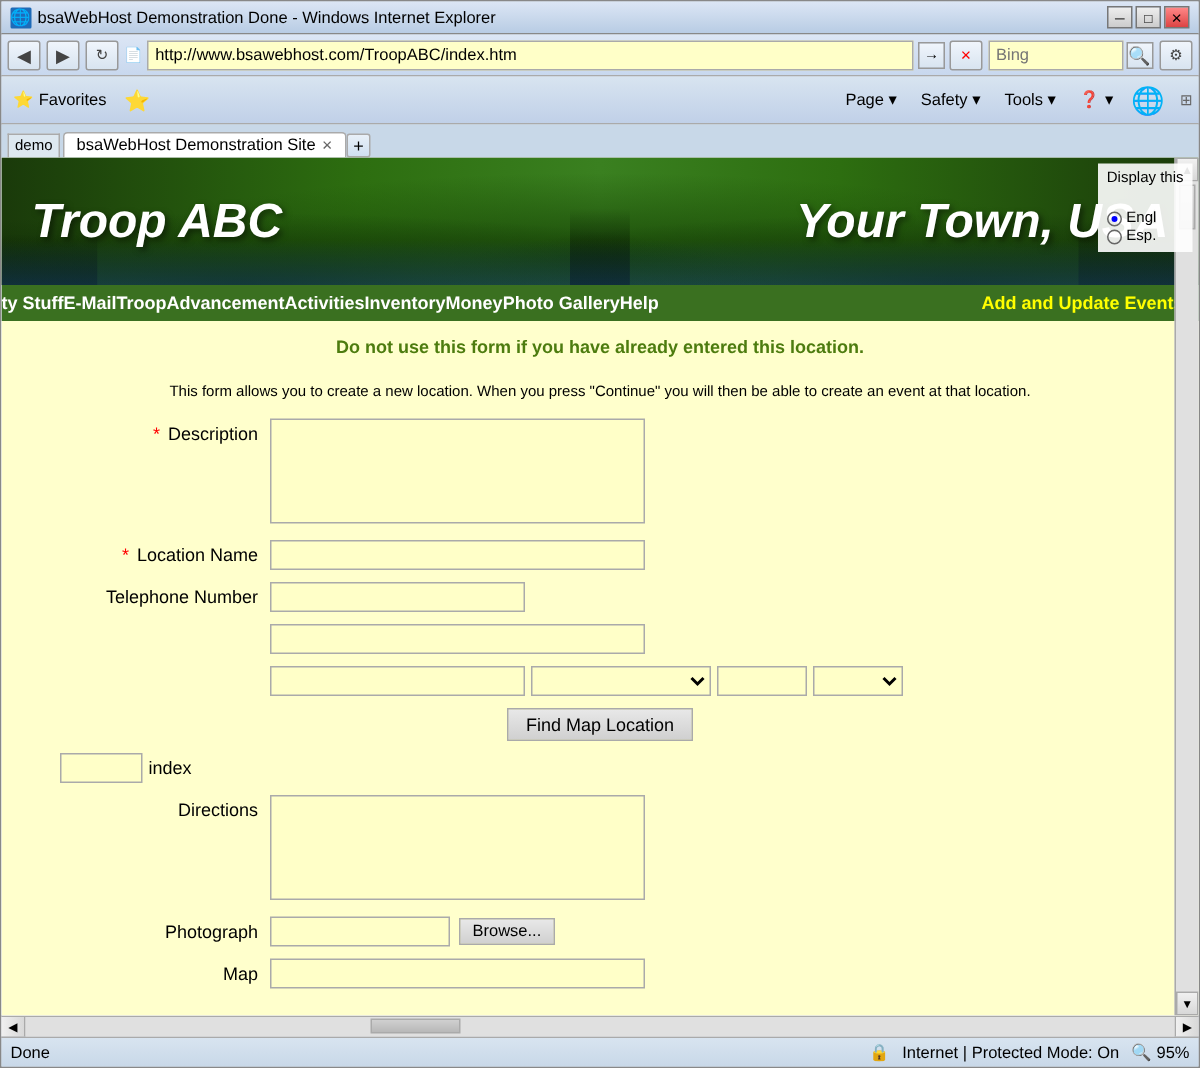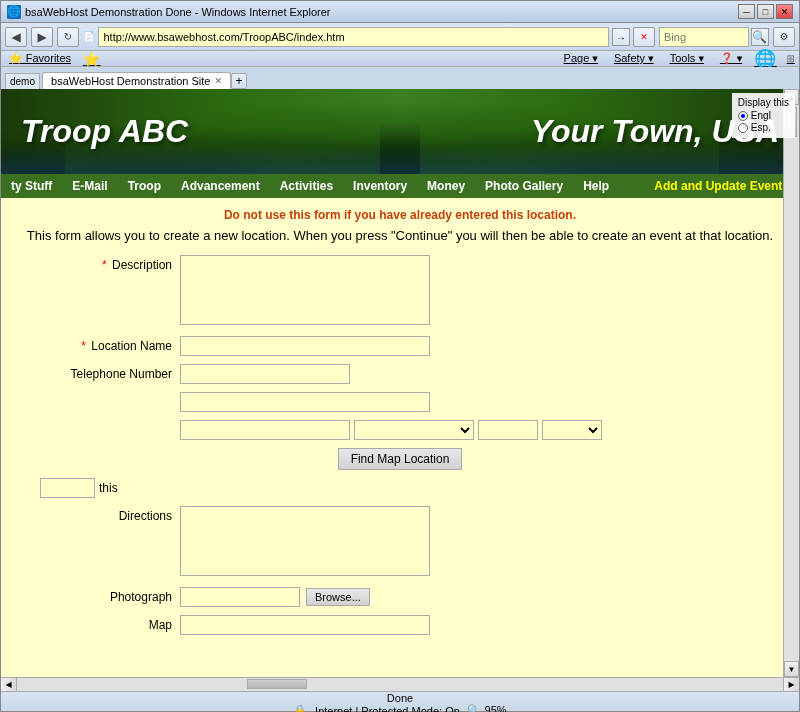--- a/index.html
+++ b/index.html
@@ -17,21 +17,21 @@
     .toolbar { background: linear-gradient(to bottom, #dce6f5, #c8d8ee); padding: 3px 4px; display: flex; align-items: center; gap: 4px; border-bottom: 1px solid #aaa; height: 28px; }
     .nav-btn { width: 22px; height: 20px; border: 1px solid #999; background: linear-gradient(to bottom, #f0f5fc, #d8e4f0); border-radius: 2px; cursor: pointer; display: flex; align-items: center; justify-content: center; font-size: 12px; color: #444; }
     .address-bar-wrap { display: flex; align-items: center; flex: 1; gap: 3px; }
     .address-icon { font-size: 10px; }
     .address-bar { flex: 1; height: 18px; border: 1px solid #7a9fc8; padding: 0 4px; font-size: 11px; background: white; }
     .address-go { width: 18px; height: 18px; border: 1px solid #999; background: linear-gradient(to bottom, #f0f5fc, #d8e4f0); display: flex; align-items: center; justify-content: center; font-size: 10px; cursor: pointer; }
     .search-wrap { display: flex; align-items: center; gap: 2px; }
     .search-bar { width: 90px; height: 18px; border: 1px solid #7a9fc8; padding: 0 4px; font-size: 11px; }
     .search-btn { width: 18px; height: 18px; border: 1px solid #999; background: linear-gradient(to bottom, #f0f5fc, #d8e4f0); display: flex; align-items: center; justify-content: center; cursor: pointer; }
 
-    .menubar { background: linear-gradient(to bottom, #d8e4f0, #c0d0e8); padding: 1px 4px; display: flex; align-items: center; gap: 8px; border-bottom: 1px solid #aaa; height: 16px; text-decoration: underline; }
+    .menubar { background: linear-gradient(to bottom, #d8e4f0, #c0d0e8); padding: 1px 4px; display: flex; align-items: center; gap: 8px; border-bottom: 1px solid #aaa; height: 32px; }
     .menubar-item { font-size: 11px; color: #000; cursor: pointer; padding: 1px 4px; }
     .tab-bar { background: #c8d8e8; padding: 2px 4px 0; display: flex; align-items: flex-end; gap: 0; height: 22px; }
     .tab { background: linear-gradient(to bottom, #e8f0f8, #d0e0f0); border: 1px solid #aaa; border-bottom: none; padding: 2px 8px; font-size: 11px; cursor: pointer; border-radius: 3px 3px 0 0; display: flex; align-items: center; gap: 4px; }
     .tab.active { background: white; margin-top: 15px; }
     .tab-close { font-size: 9px; color: #666; }
     .new-tab { width: 16px; height: 16px; border: 1px solid #aaa; background: linear-gradient(to bottom, #e8f0f8, #d0e0f0); display: flex; align-items: center; justify-content: center; font-size: 12px; cursor: pointer; border-radius: 2px; }
 
     
     .page-content { flex: 1; overflow: hidden; position: relative; background: #fff; }
     .scrollbar-right { position: absolute; right: 0; top: 0; bottom: 0; width: 16px; background: #e8e8e8; border-left: 1px solid #aaa; display: flex; flex-direction: column; }
@@ -49,28 +49,28 @@
     .header-title { position: relative; z-index: 2; color: white; display: flex; justify-content: space-between; align-items: center; width: 100%; padding: 0 20px; text-shadow: 2px 2px 4px rgba(0,0,0,0.5); }
     .header-troop { font-size: 32px; font-weight: bold; font-style: italic; }
     .header-town { font-size: 32px; font-weight: bold; font-style: italic; }
     .header-lang { position: absolute; right: 4px; top: 4px; background: rgba(255,255,255,0.9); padding: 4px 6px; font-size: 10px; z-index: 3; }
     .lang-option { display: flex; align-items: center; gap: 3px; margin: 1px 0; }
     .radio-dot { width: 10px; height: 10px; border-radius: 50%; border: 1px solid #666; display: inline-block; position: relative; }
     .radio-dot.selected::after { content: ''; position: absolute; top: 2px; left: 2px; width: 4px; height: 4px; background: #00f; border-radius: 50%; }
 
     
     .nav-menu { background: #3a7020; display: flex; align-items: center; height: 24px; padding: 0; }
-    .nav-item { color: white; font-size: 12px; font-weight: bold; padding: 3px 10px; cursor: pointer; white-space: nowrap; }
+    .nav-item { color: white; font-size: 12px; font-weight: bold; padding: 3px 0; cursor: pointer; white-space: nowrap; }
     .nav-spacer { flex: 1; }
     .nav-add-event { color: #ffff00; font-size: 12px; font-weight: bold; padding: 3px 10px; cursor: pointer; }
 
     
     .main-area { background: #ffffcc; padding: 10px 0; overflow-y: auto; height: calc(100% - 85px - 24px); }
-    .warning-text { text-align: center; font-weight: bold; font-size: 12px; color: #c2410c; margin-bottom: 6px; }
-    .info-text { text-align: center; font-size: 13px; color: #000; margin-bottom: 12px; padding: 0 20px; }
+    .warning-text { text-align: center; font-weight: bold; font-size: 12px; color: #4d7c0f; margin-bottom: 18px; }
+    .info-text { text-align: center; font-size: 10px; color: #000; margin-bottom: 12px; padding: 0 20px; }
     .form-table { width: 100%; max-width: 720px; margin: 0 auto; }
     .form-row { display: flex; align-items: flex-start; margin-bottom: 8px; }
     .form-label { width: 140px; text-align: right; padding-right: 8px; font-size: 12px; color: #000; padding-top: 3px; flex-shrink: 0; }
     .required { color: red; margin-right: 2px; }
     .form-field { flex: 1; }
     input[type="text"] { height: 20px; border: 1px solid #aaa; padding: 2px 4px; font-size: 11px; background: #ffffc8; }
     .input-short { width: 170px; }
     .input-medium { width: 250px; }
     .input-long { width: 250px; }
     .input-miles { width: 55px; }
@@ -83,21 +83,21 @@
     .miles-label { font-size: 12px; margin-left: 4px; }
     .address-row2 { display: flex; align-items: center; gap: 4px; }
     .city-input { width: 170px; }
     .map-btn-row { display: flex; justify-content: center; margin: 8px 0; }
     .map-btn { background: linear-gradient(to bottom, #e8e8e8, #d0d0d0); border: 1px solid #aaa; padding: 3px 12px; font-size: 12px; cursor: pointer; }
     .photo-row { display: flex; align-items: center; gap: 6px; }
     .photo-input { width: 120px; }
     .browse-btn { background: linear-gradient(to bottom, #e8e8e8, #d0d0d0); border: 1px solid #aaa; padding: 2px 8px; font-size: 11px; cursor: pointer; }
 
     
-    .status-bar { background: linear-gradient(to bottom, #d8e4f0, #c8d8e8); height: 20px; display: flex; align-items: center; justify-content: space-between; padding: 0 6px; border-top: 1px solid #aaa; font-size: 11px; flex-direction: column; }
+    .status-bar { background: linear-gradient(to bottom, #d8e4f0, #c8d8e8); height: 20px; display: flex; align-items: center; justify-content: space-between; padding: 0 6px; border-top: 1px solid #aaa; font-size: 11px; }
     .status-right { display: flex; align-items: center; gap: 8px; }
 
     
     .hscroll { height: 14px; background: #e0e0e0; border-top: 1px solid #aaa; display: flex; align-items: center; }
     .hscroll-inner { flex: 1; background: #e0e0e0; height: 100%; position: relative; }
     .hscroll-thumb { width: 60px; height: 10px; background: linear-gradient(to bottom, #d0d0d0, #b8b8b8); border: 1px solid #aaa; position: absolute; left: 30%; top: 1px; }
 
     
     .water-layer { position: absolute; bottom: 0; left: 0; right: 0; height: 30px; background: linear-gradient(to bottom, transparent, rgba(30, 80, 140, 0.4)); }
   </style>
@@ -168,21 +168,21 @@
         linear-gradient(to top, rgba(5,20,3,0.8) 0%, transparent 40%) bottom left / 8% 100%,
         linear-gradient(to top, rgba(5,20,3,0.9) 0%, transparent 60%) bottom / 5% 100%,
         linear-gradient(to top, rgba(5,20,3,0.7) 0%, transparent 50%) bottom right / 10% 100%;
         background-repeat: no-repeat;"></div>
       <div class="water-layer"></div>
       <div class="header-title">
         <span class="header-troop">Troop ABC</span>
         <span class="header-town">Your Town, USA</span>
       </div>
       <div class="header-lang">
-        <div style="font-size:10px; margin-bottom:2px;">Display this</div>
+        <div style="font-size:10px; margin-bottom:16px;">Display this</div>
         <div class="lang-option">
           <span class="radio-dot selected"></span>
           <span>Engl</span>
         </div>
         <div class="lang-option">
           <span class="radio-dot"></span>
           <span>Esp.</span>
         </div>
       </div>
     </div>
@@ -256,21 +256,21 @@
           </div>
         </div>
 
         <div class="map-btn-row">
           <button class="map-btn">Find Map Location</button>
         </div>
 
         <div class="form-row">
           <div class="form-field" style="display:flex; align-items:center;">
             <input type="text" class="input-miles" style="">
-            <span class="miles-label">this</span>
+            <span class="miles-label">index</span>
           </div>
         </div>
 
         <div class="form-row">
           <div class="form-label">Directions</div>
           <div class="form-field">
             <textarea class="textarea-dir" style=""></textarea>
           </div>
         </div>
 

